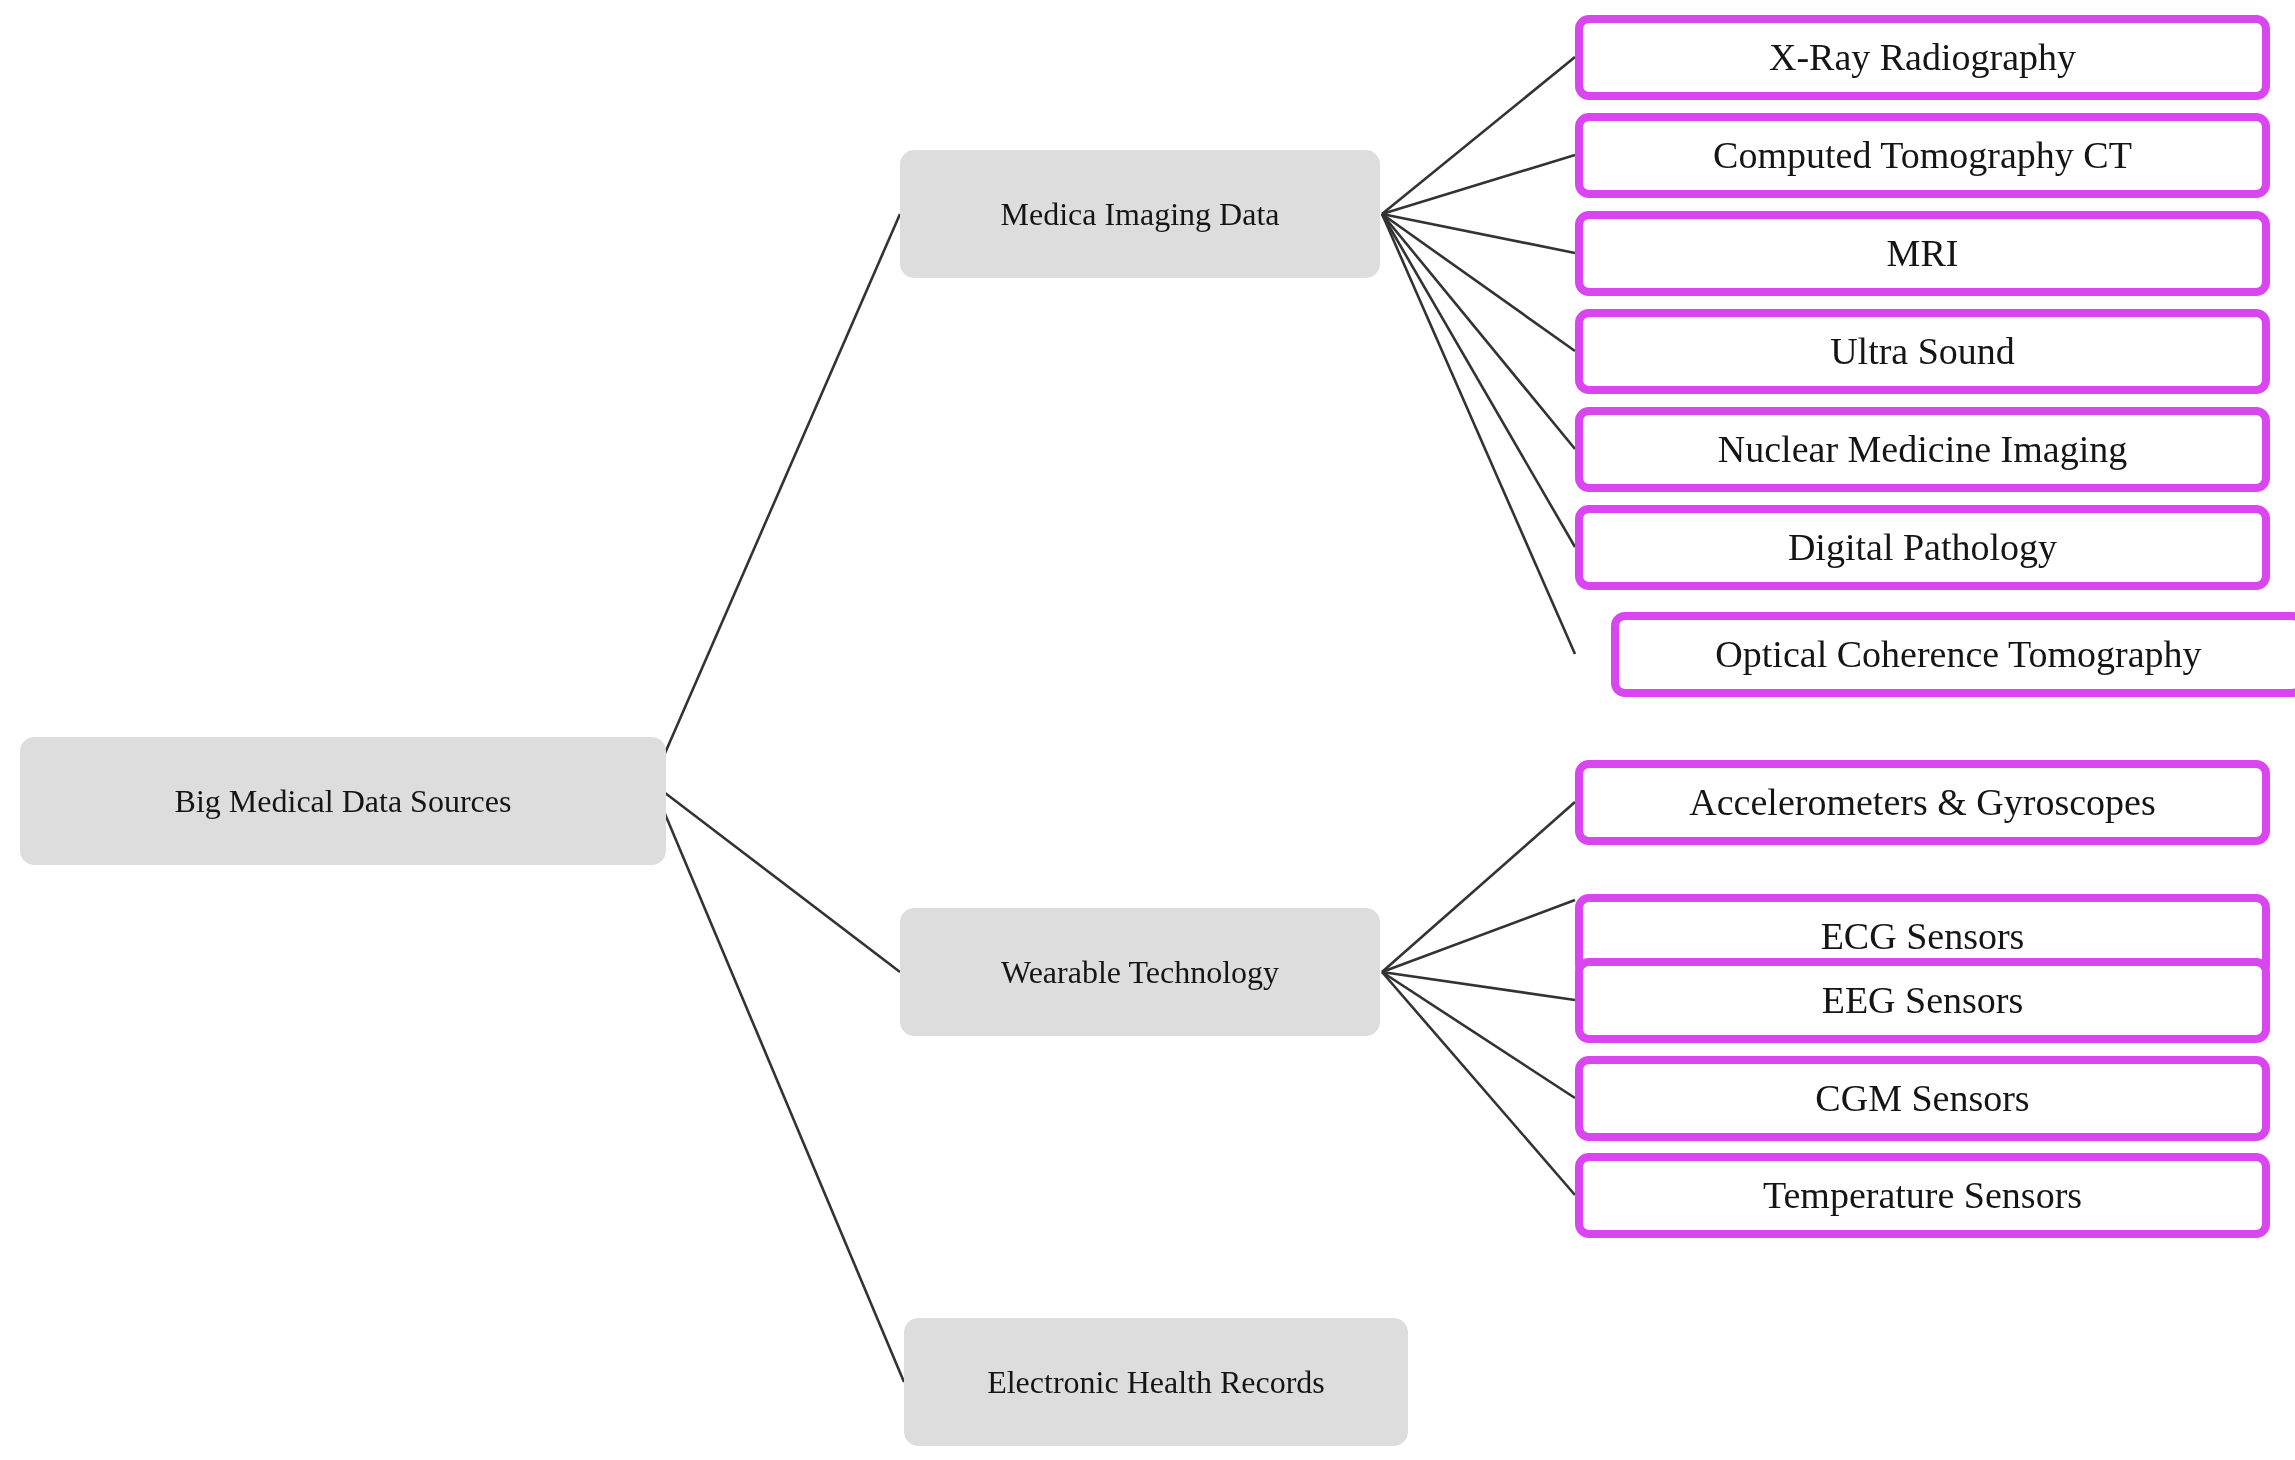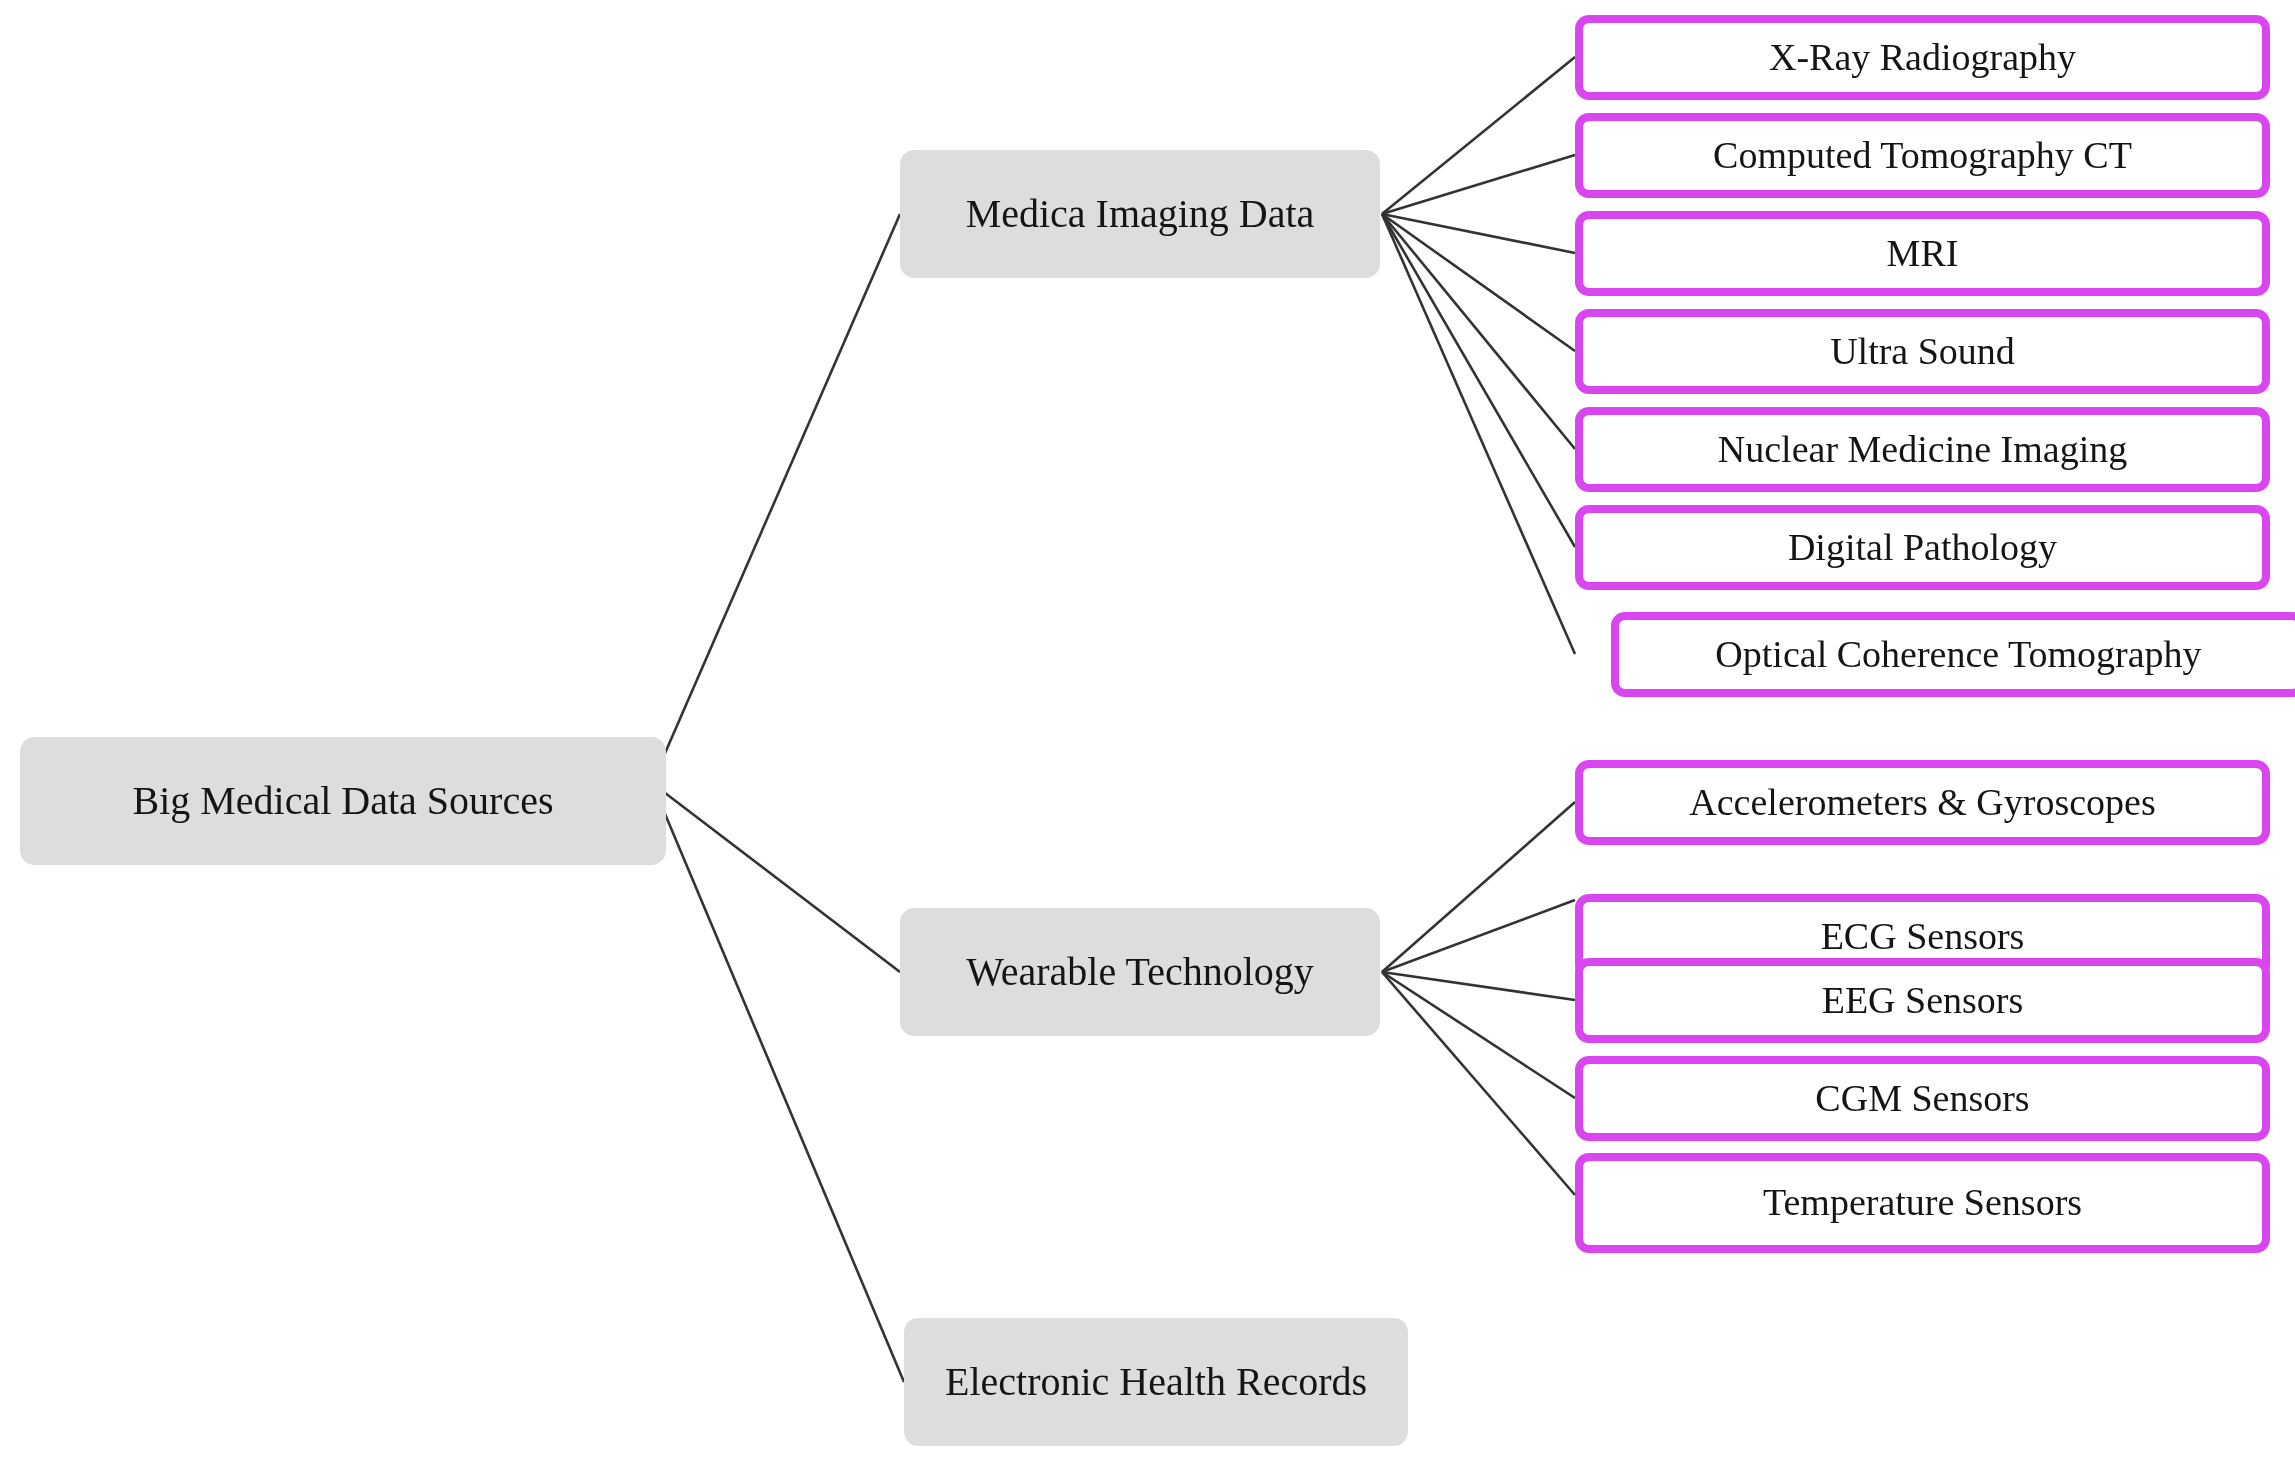--- a/index.html
+++ b/index.html
@@ -32,21 +32,21 @@
     text-align: center;
     color: #151515;
     line-height: 1.15;
     white-space: nowrap;
   }
   
   .node-grey {
     background: #dddddd;
     border: 1px solid #dddddd;
     border-radius: 14px;
-    font-size: 40px;
+    font-size: 32px;
   }
   
   .node-leaf {
     background: #ffffff;
     border: 8px solid #d946ef;
     border-radius: 14px;
     font-size: 38px;
   }
 </style>
 </head>
@@ -78,16 +78,16 @@
       <div class="node node-leaf" style="left: 1575px; top: 211px; width: 695px; height: 85px; text-align: center;">MRI</div>
       <div class="node node-leaf" style="left: 1575px; top: 309px; width: 695px; height: 85px;">Ultra Sound</div>
       <div class="node node-leaf" style="left: 1575px; top: 407px; width: 695px; height: 85px;">Nuclear Medicine Imaging</div>
       <div class="node node-leaf" style="left: 1575px; top: 505px; width: 695px; height: 85px;">Digital Pathology</div>
       <div class="node node-leaf" style="left: 1575px; top: 612px; width: 695px; height: 85px; margin-left: 36px;">Optical Coherence Tomography</div>
       <div class="node node-grey" style="left: 900px; top: 908px; width: 480px; height: 128px;">Wearable Technology</div>
       <div class="node node-leaf" style="left: 1575px; top: 760px; width: 695px; height: 85px;">Accelerometers &amp; Gyroscopes</div>
       <div class="node node-leaf" style="left: 1575px; top: 858px; width: 695px; height: 85px; margin-top: 36px;">ECG Sensors</div>
       <div class="node node-leaf" style="left: 1575px; top: 958px; width: 695px; height: 85px;">EEG Sensors</div>
       <div class="node node-leaf" style="left: 1575px; top: 1056px; width: 695px; height: 85px;">CGM Sensors</div>
-      <div class="node node-leaf" style="left: 1575px; top: 1153px; width: 695px; height: 100px;">Temperature Sensors</div>
+      <div class="node node-leaf" style="left: 1575px; top: 1153px; width: 695px; height: 85px;">Temperature Sensors</div>
       <div class="node node-grey" style="left: 904px; top: 1318px; width: 504px; height: 128px;">Electronic Health Records</div>
     </div>
 </div>
 
 </body></html>

